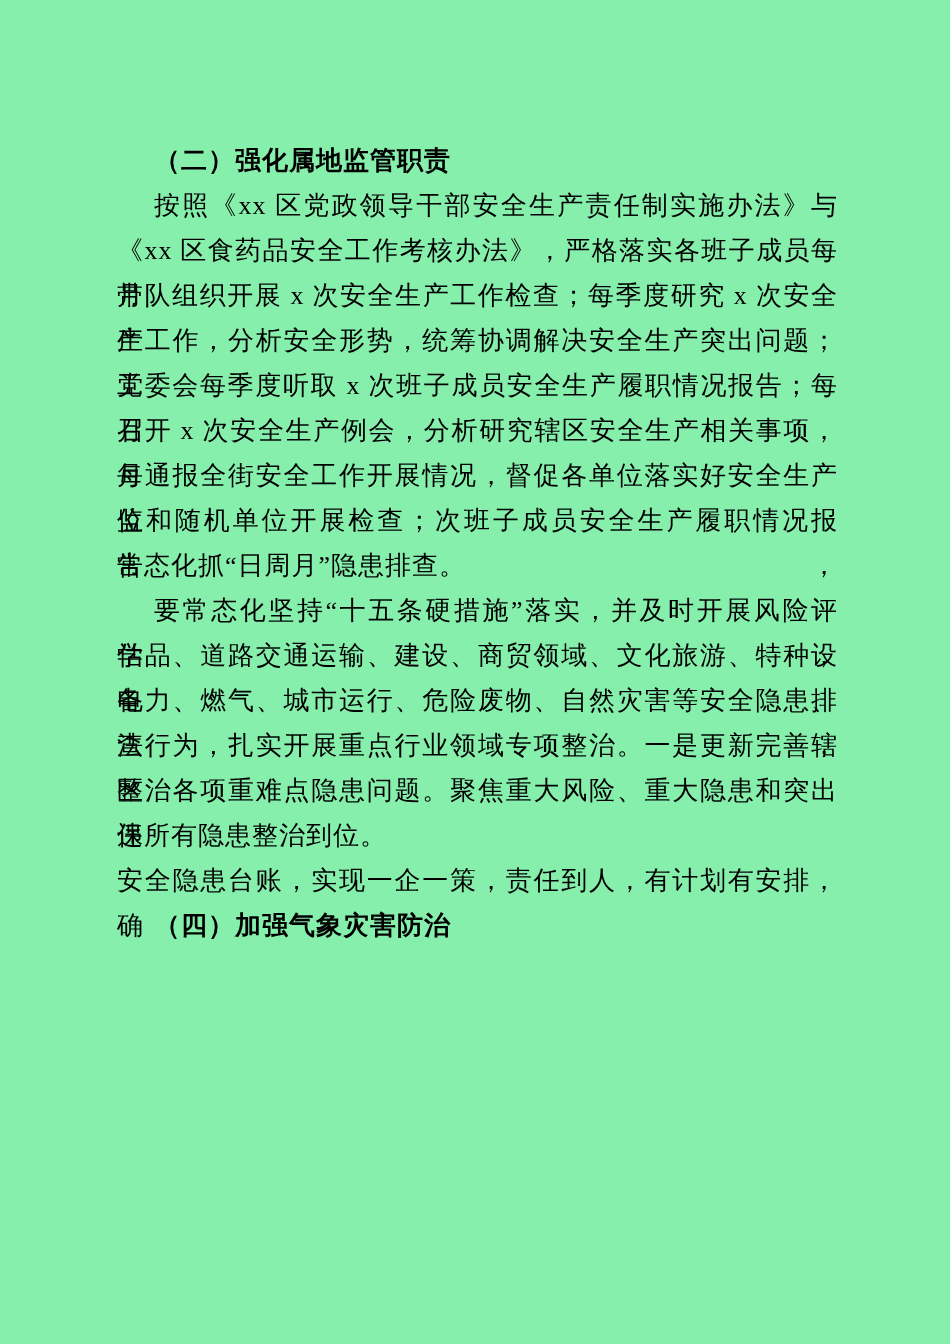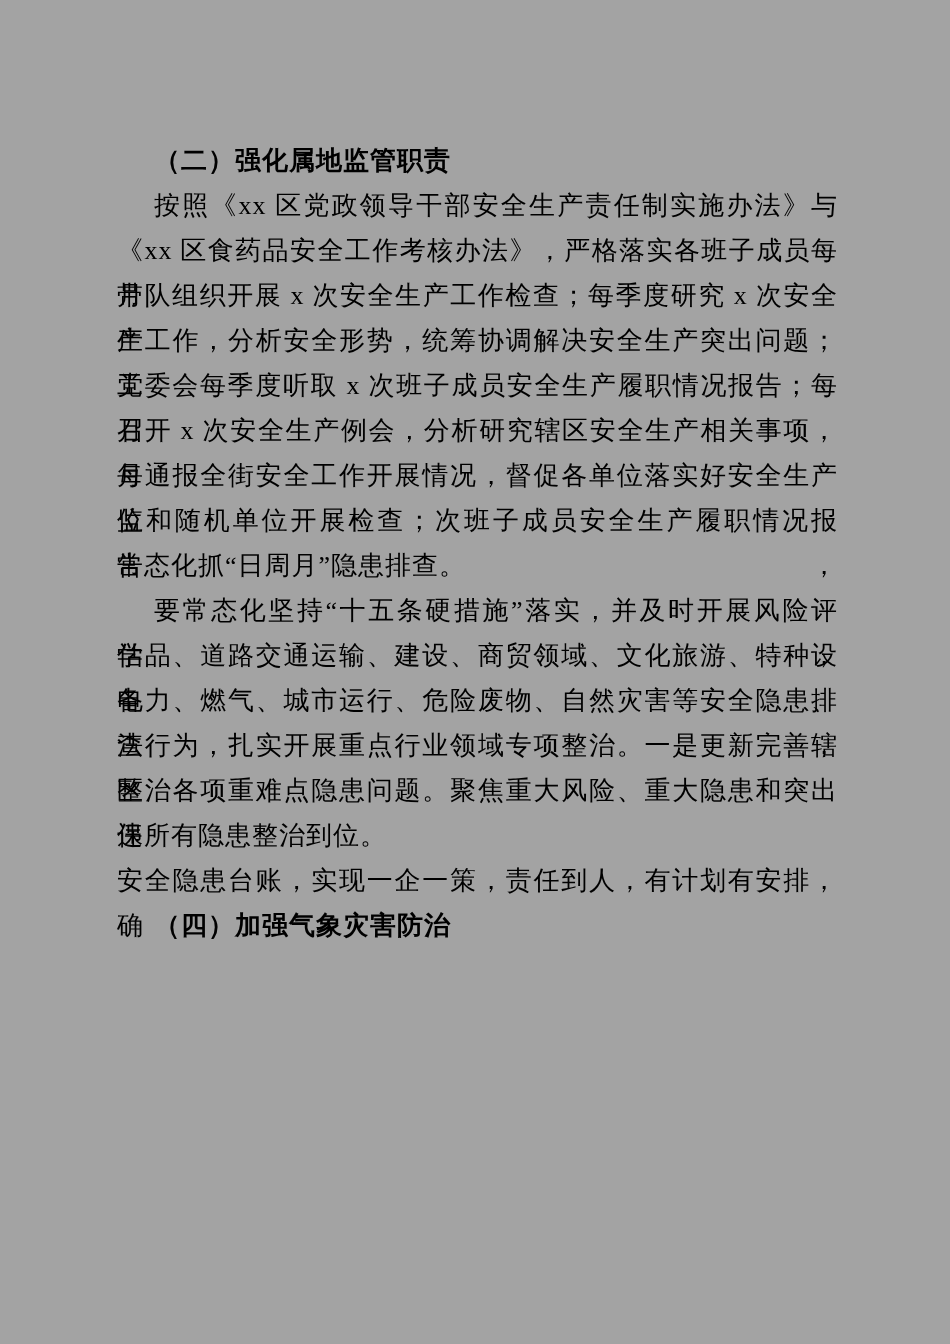--- a/index.html
+++ b/index.html
@@ -4,21 +4,21 @@
 <style>
   html, body {
     margin: 0;
     padding: 0;
     background: #ffffff;
   }
   .page {
     position: relative;
     width: 950px;
     height: 1344px;
-    background: #a3a3a3;
+    background: #86efac;
     color: #000000;
     font-family: "Liberation Serif", "DejaVu Serif", serif;
     overflow: hidden;
   }
   .content {
     position: absolute;
     left: 117px;
     top: 138px;
     width: 721px;
     font-size: 26px;

